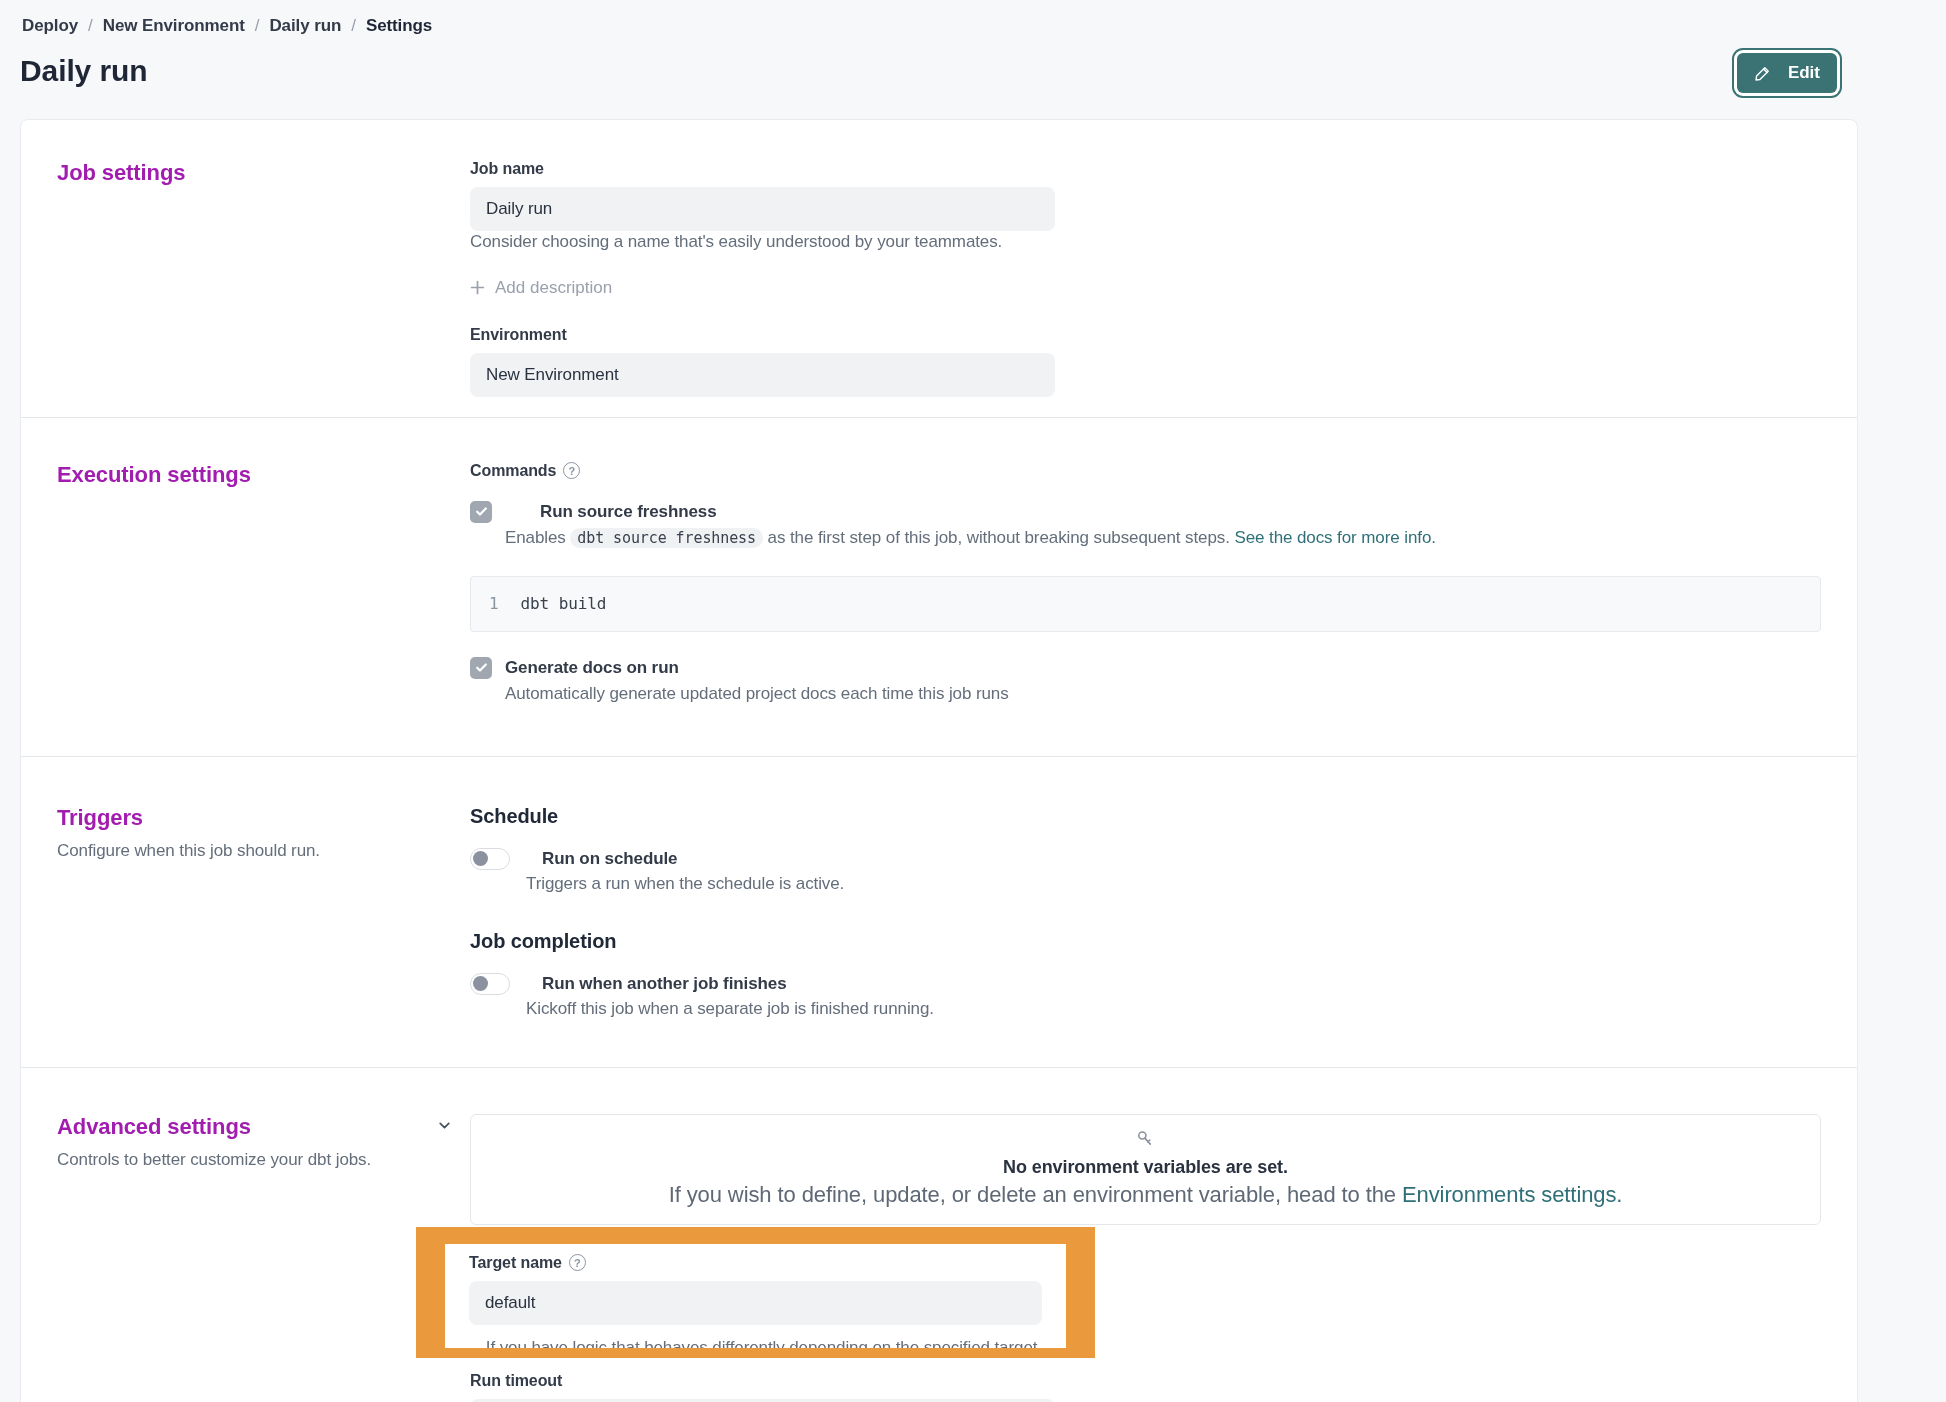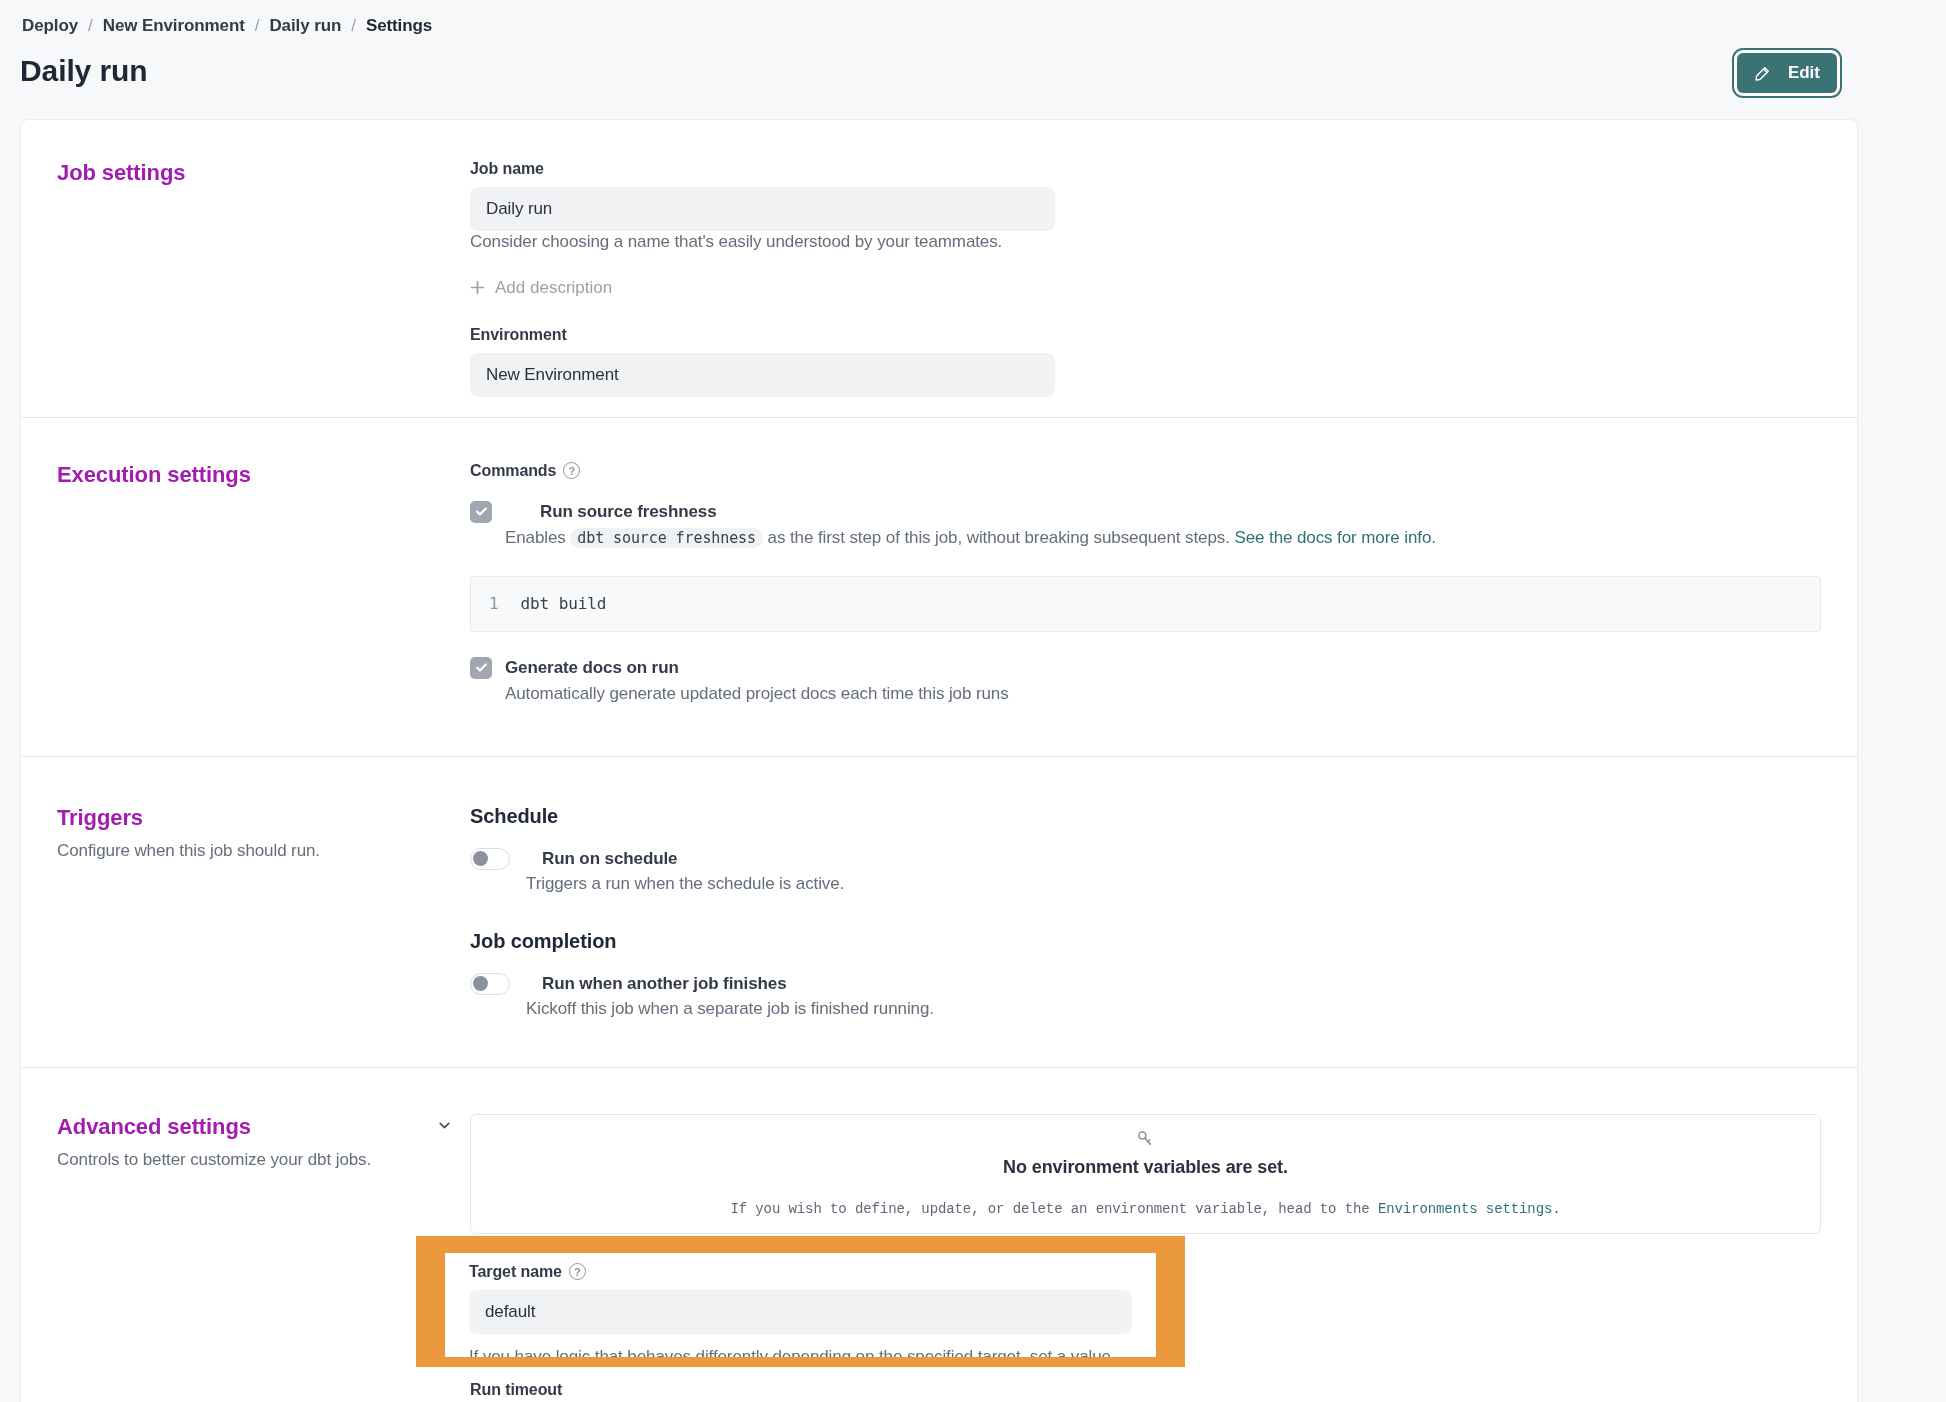--- a/index.html
+++ b/index.html
@@ -114,26 +114,26 @@
   .toggle-desc { margin-left:56px; margin-top:4px; font-size:17px; color:#646e7b; }
   .trigger-gap { margin-top:36px; }
   
   .chevron { position:absolute; right:18px; top:4px; cursor:pointer; }
   .envbox {
     border:1px solid #e5e8eb; border-radius:6px;
     text-align:center; padding:13px 20px 16px;
   }
   .envbox .icon-wrap { display:inline-block; }
   .env-title { font-size:18px; font-weight:700; color:#2a3240; margin-top:2px; }
-  .env-desc { font-size:14px; color:#5f6875; margin-top:23px;font-family:Liberation Mono, monospace; }
+  .env-desc { font-size:22px; color:#5f6875; margin-top:4px; }
   .highlight {
     background:#ea9a3d;
-    width:769px; margin-left:-54px; margin-top:2px;
+    width:679px; margin-left:-54px; margin-top:2px;
     padding:17px 29px 10px;
-    position:relative; z-index:2;
+    position:relative; z-index:2;text-align:right;
   }
   .highlight-window {
     background:#fff; padding:10px 24px 0;
     height:104px; overflow:hidden;
   }
   .highlight-window .helper { margin-top:12px; }
   .run-timeout { margin-top:14px; }
 </style>
 </head>
 <body>

